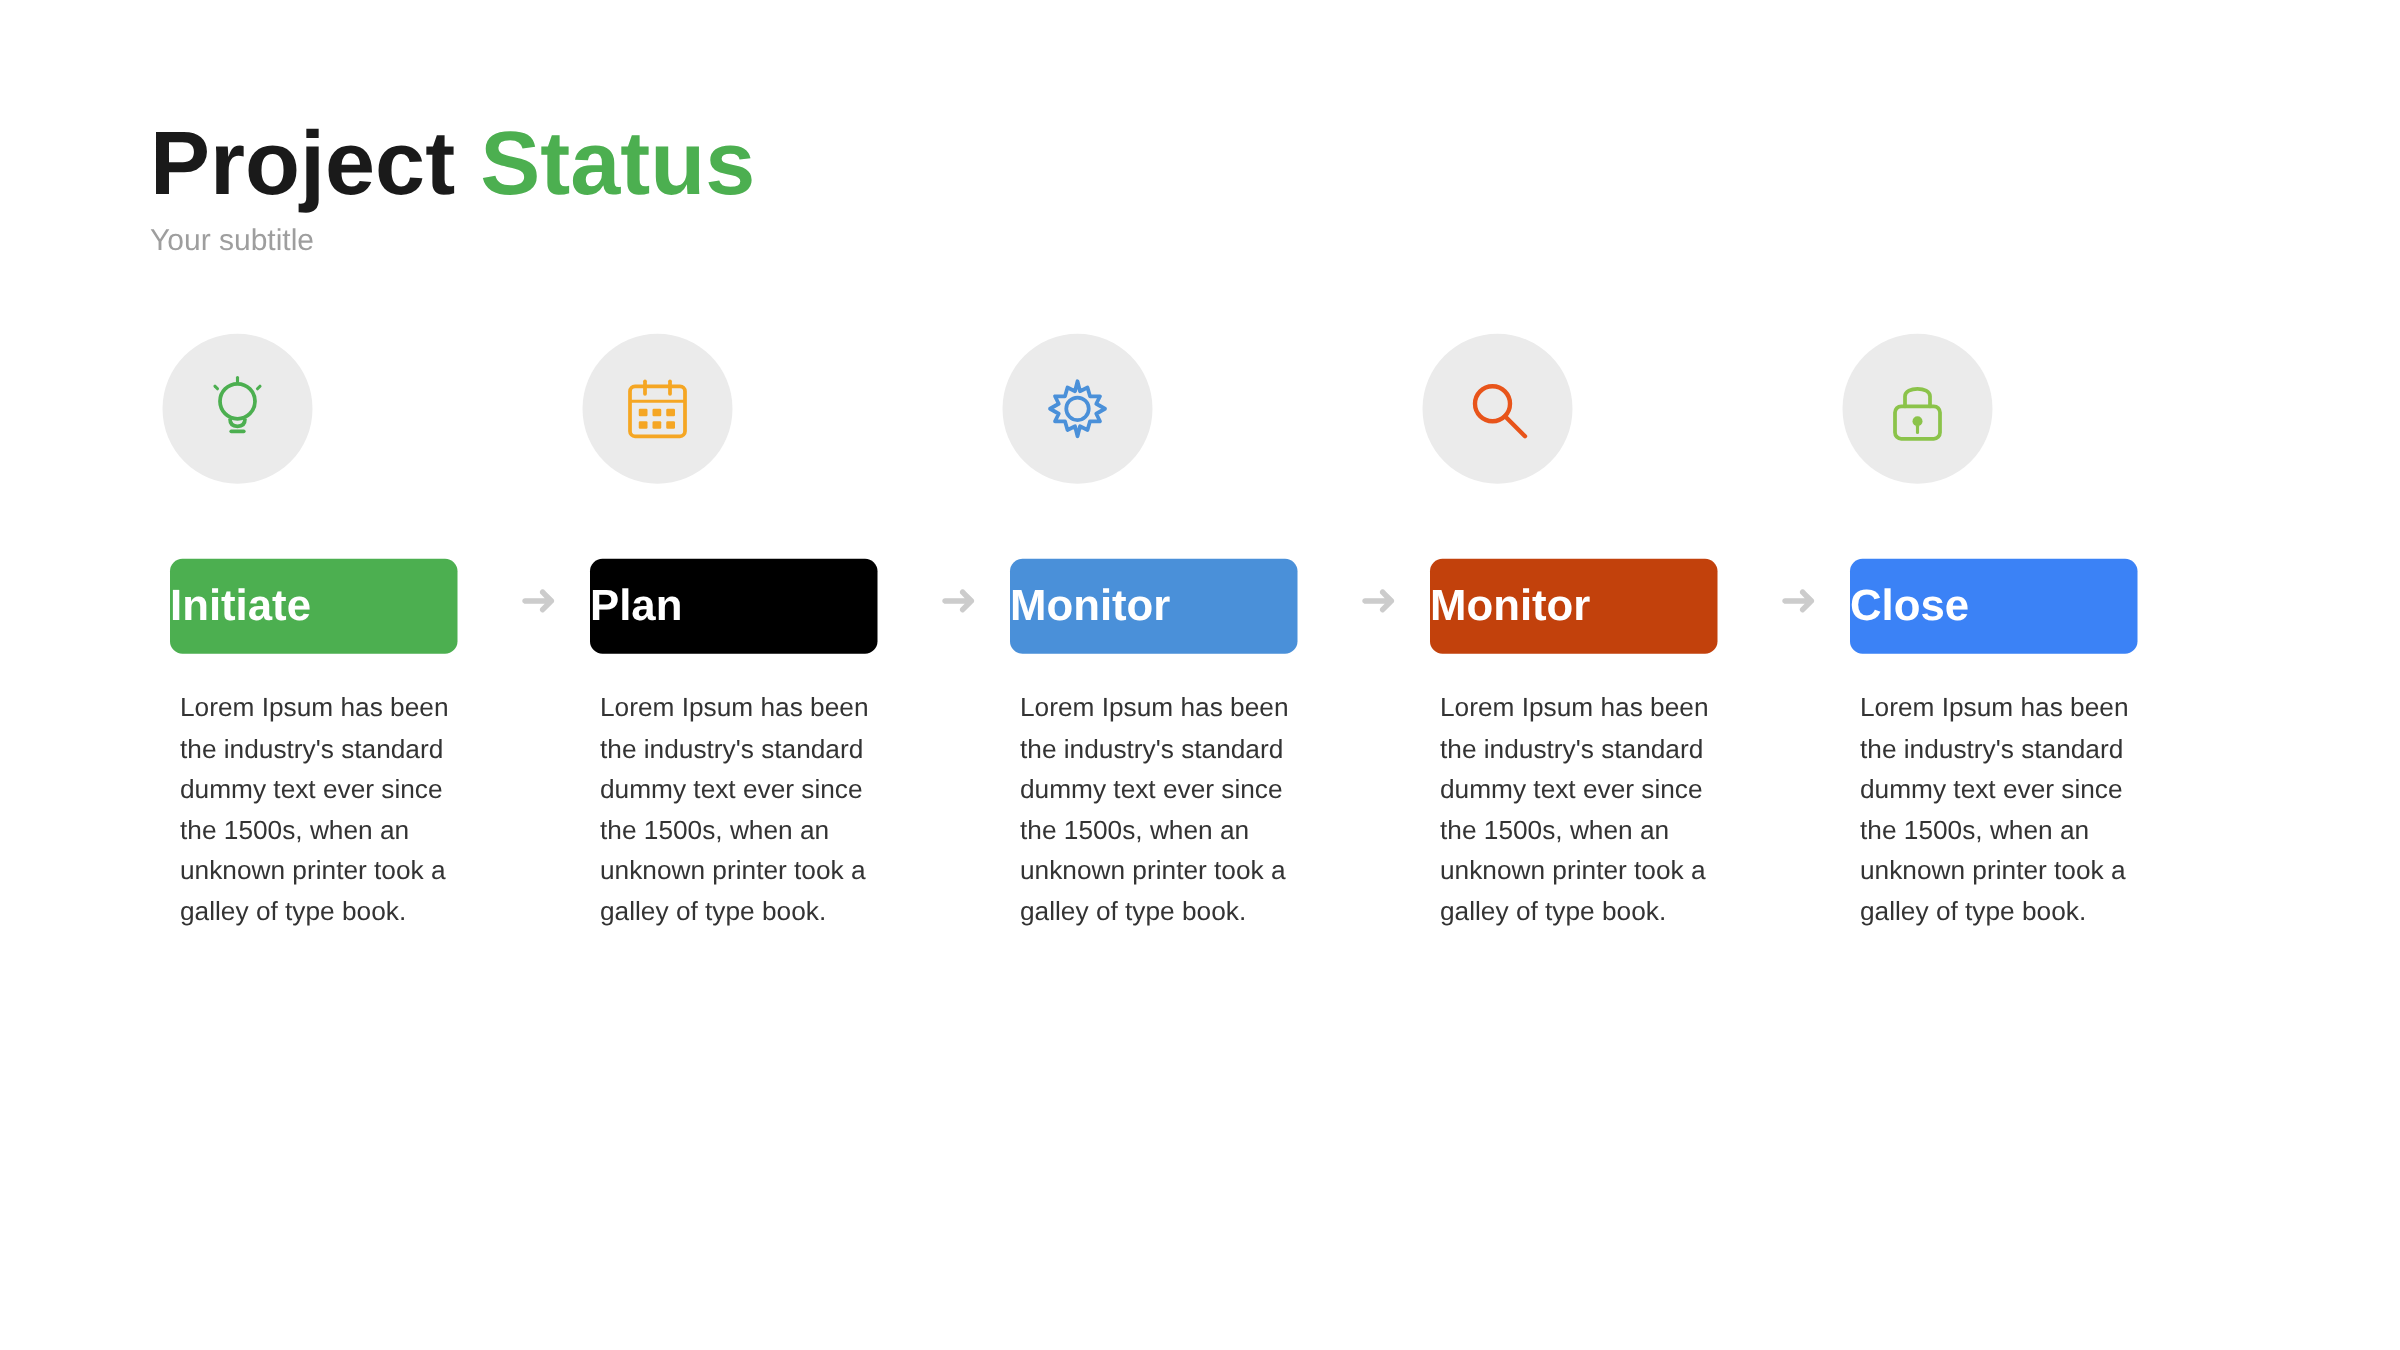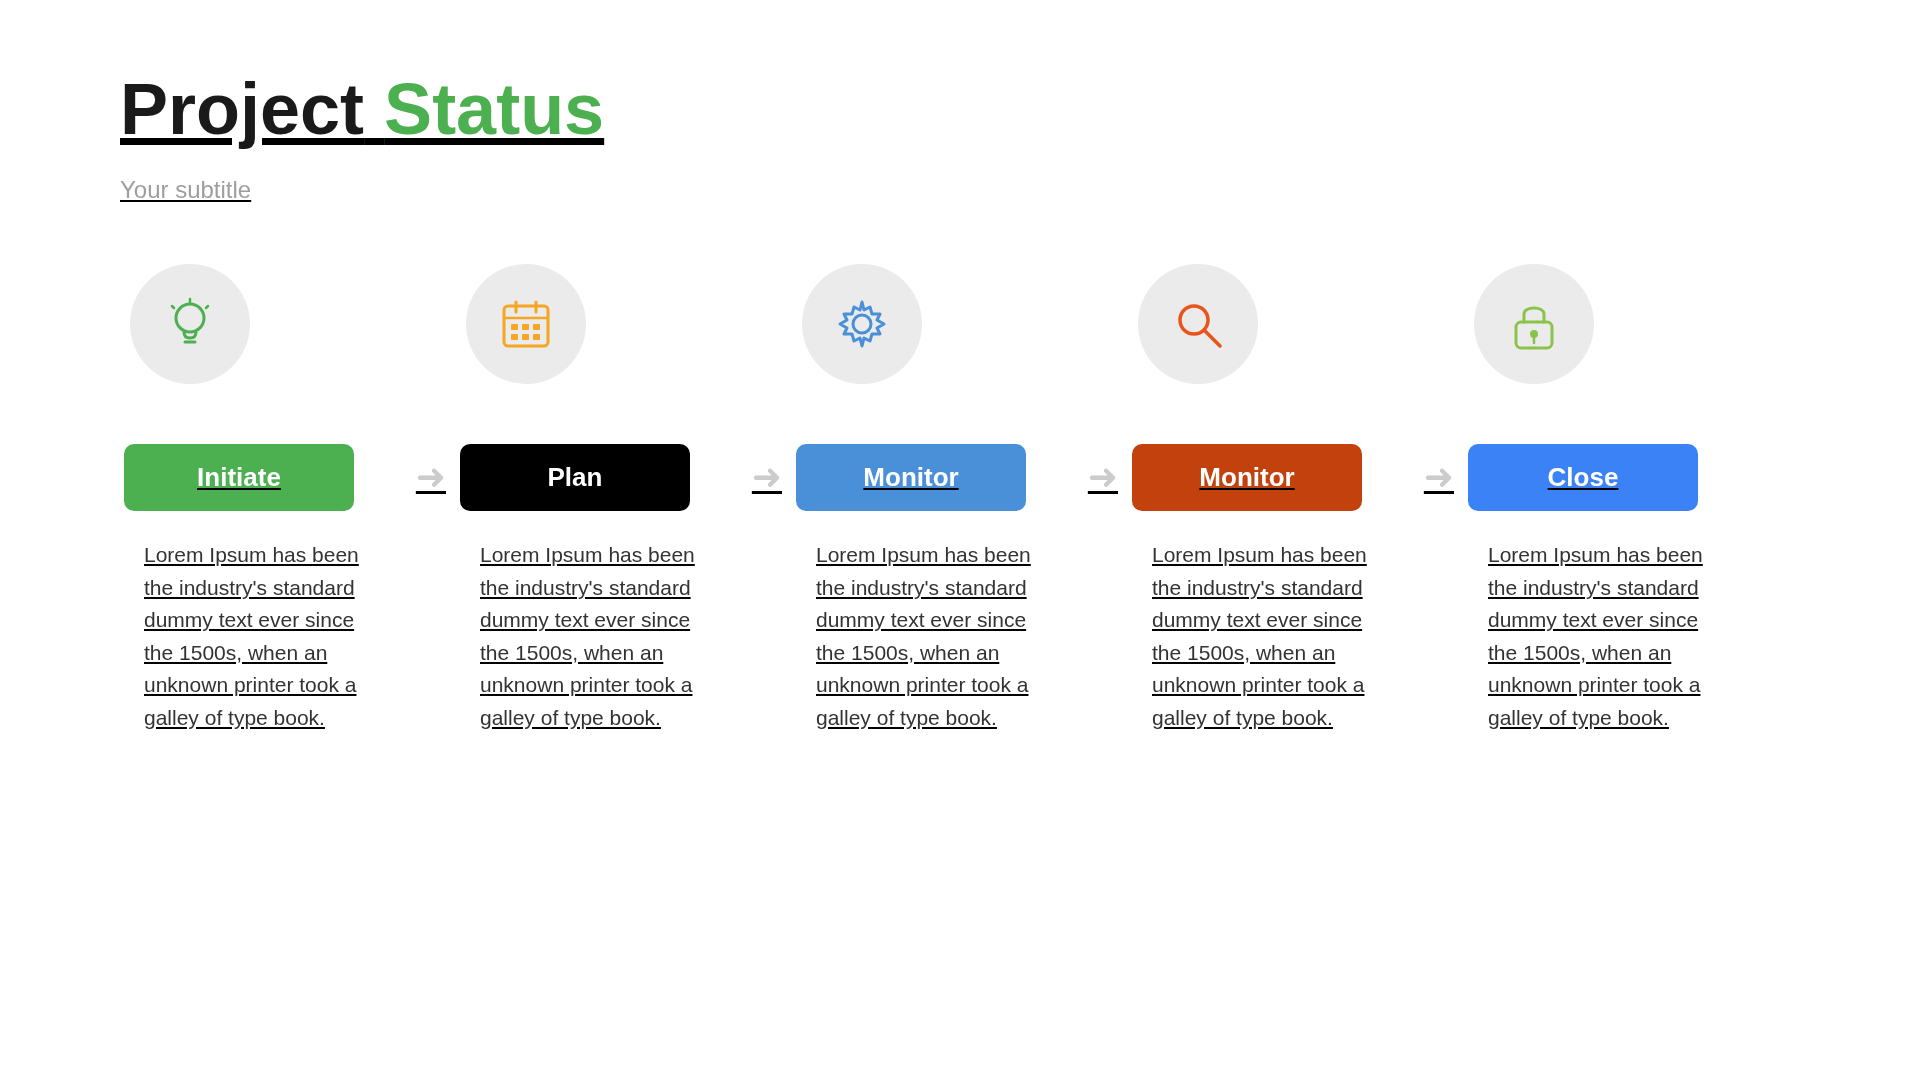--- a/index.html
+++ b/index.html
@@ -6,41 +6,40 @@
     body {
       width: 1920px;
       height: 1080px;
       background: #ffffff;
       font-family: 'Segoe UI', Arial, sans-serif;
       overflow: hidden;
     }
     .page-container {
       width: 1920px;
       height: 1080px;
-      padding: 70px 120px;
-      text-decoration: underline;
+      padding: 92px 120px;
     }
     .title-area {
       margin-bottom: 60px;
     }
     .title-area h1 {
       font-size: 72px;
       font-weight: 700;
       line-height: 1.1;
     }
     .title-black {
       color: #1a1a1a;
     }
     .title-green {
       color: #4caf50;
     }
     .subtitle {
       font-size: 24px;
       color: #9e9e9e;
-      margin-top: 27px;
+      margin-top: 8px;
     }
 
     .flow-container {
       display: flex;
       align-items: flex-start;
       gap: 0;
       margin-top: 30px;
     }
 
     .step-wrapper {
@@ -70,25 +69,24 @@
 
     .icon-svg {
       width: 60px;
       height: 60px;
     }
 
     .step-badge {
       border-radius: 10px;
       padding: 18px 0;
       width: 230px;
-      text-align: center;
-      font-size: 26px;
+      font-size: 35px;
       font-weight: 600;
       color: #ffffff;
-      margin-left: 4px;
+      margin-left: 16px;
     }
 
     .badge-green { background: #4caf50; }
     .badge-yellow { background: #000000; }
     .badge-blue { background: #4a90d9; }
     .badge-orange { background: #c2410c; }
     .badge-lime { background: #3b82f6; }
 
     .step-description {
       margin-top: 28px;

